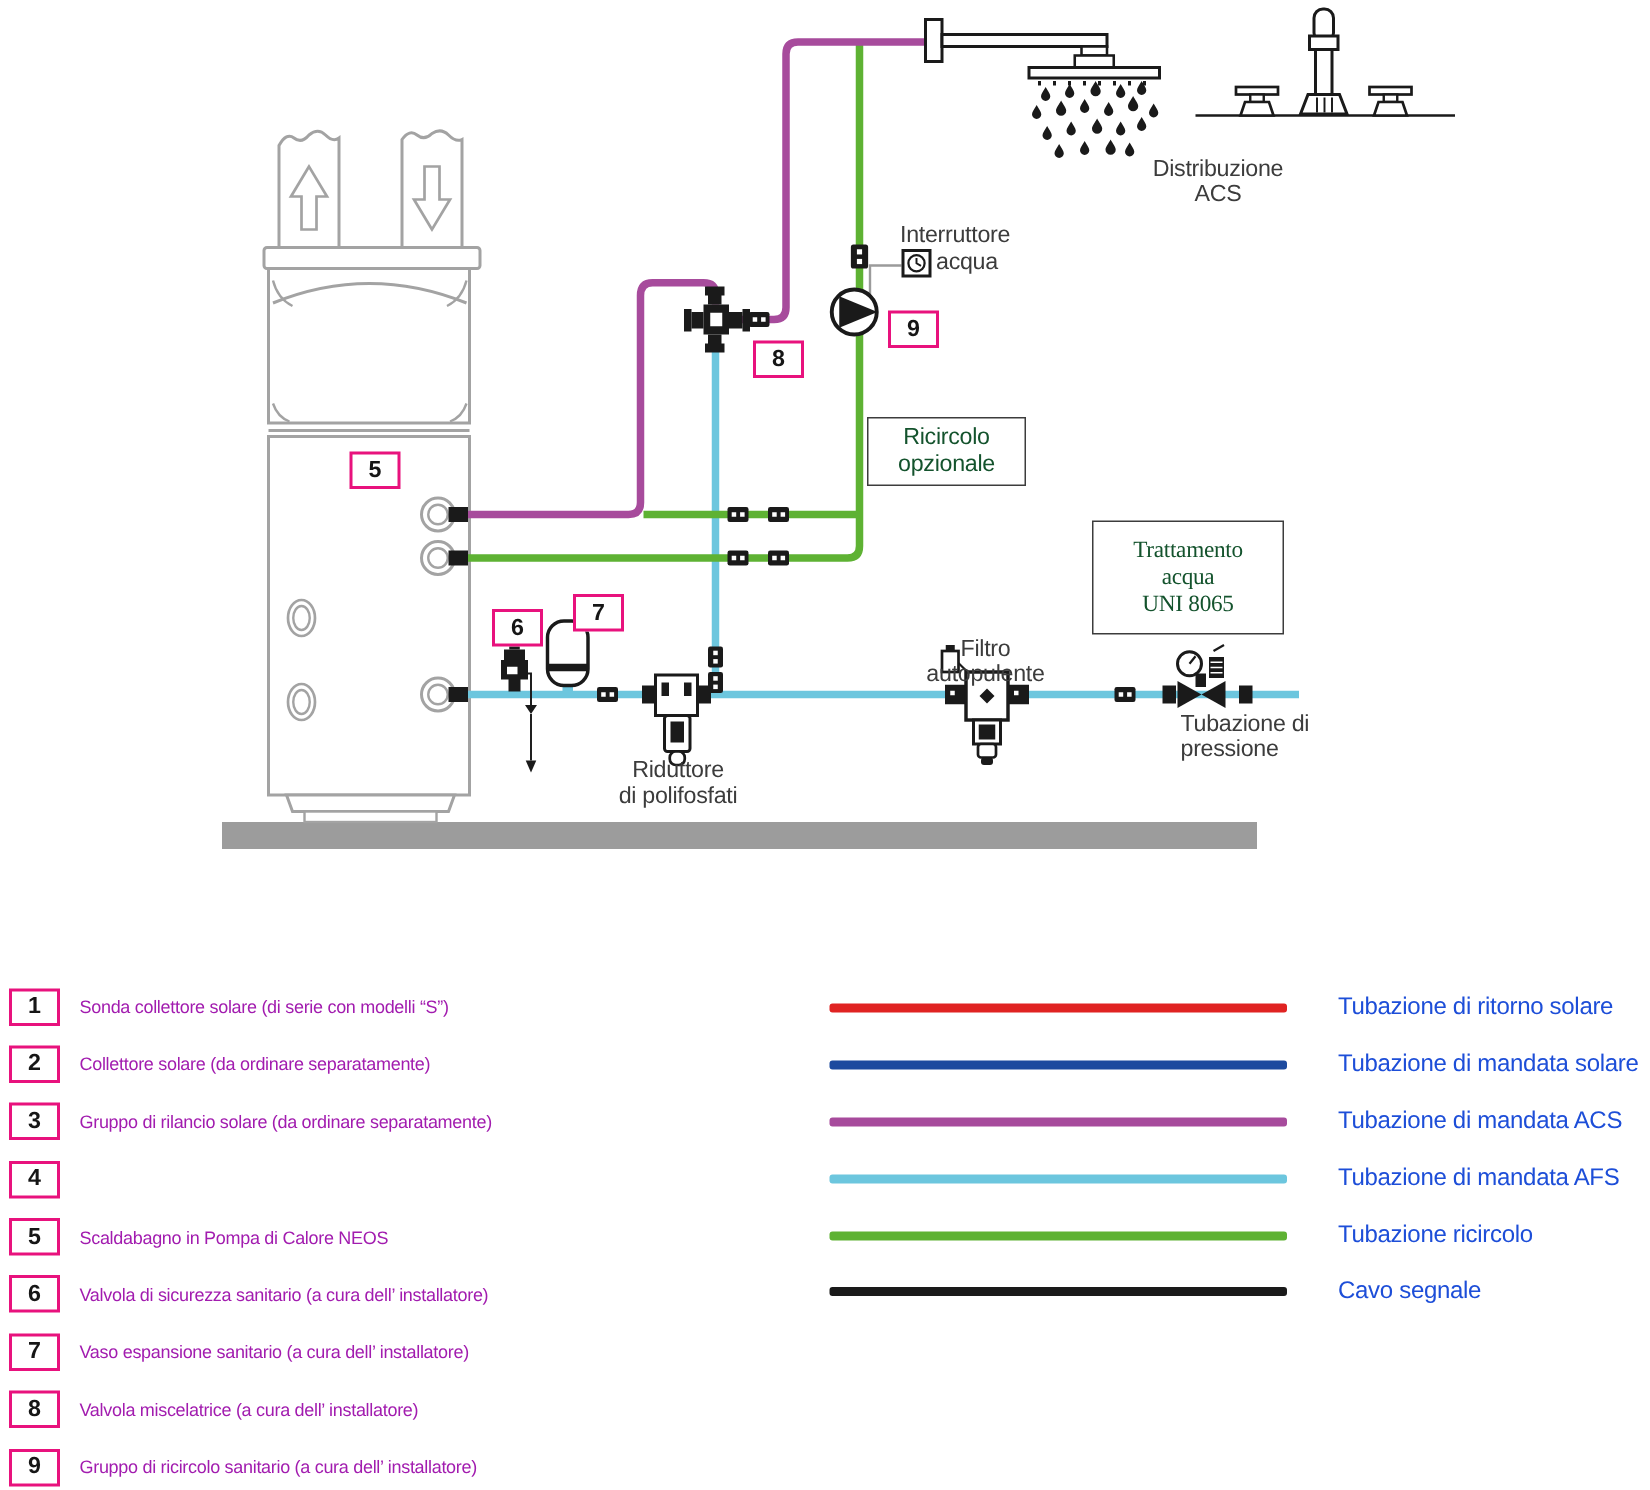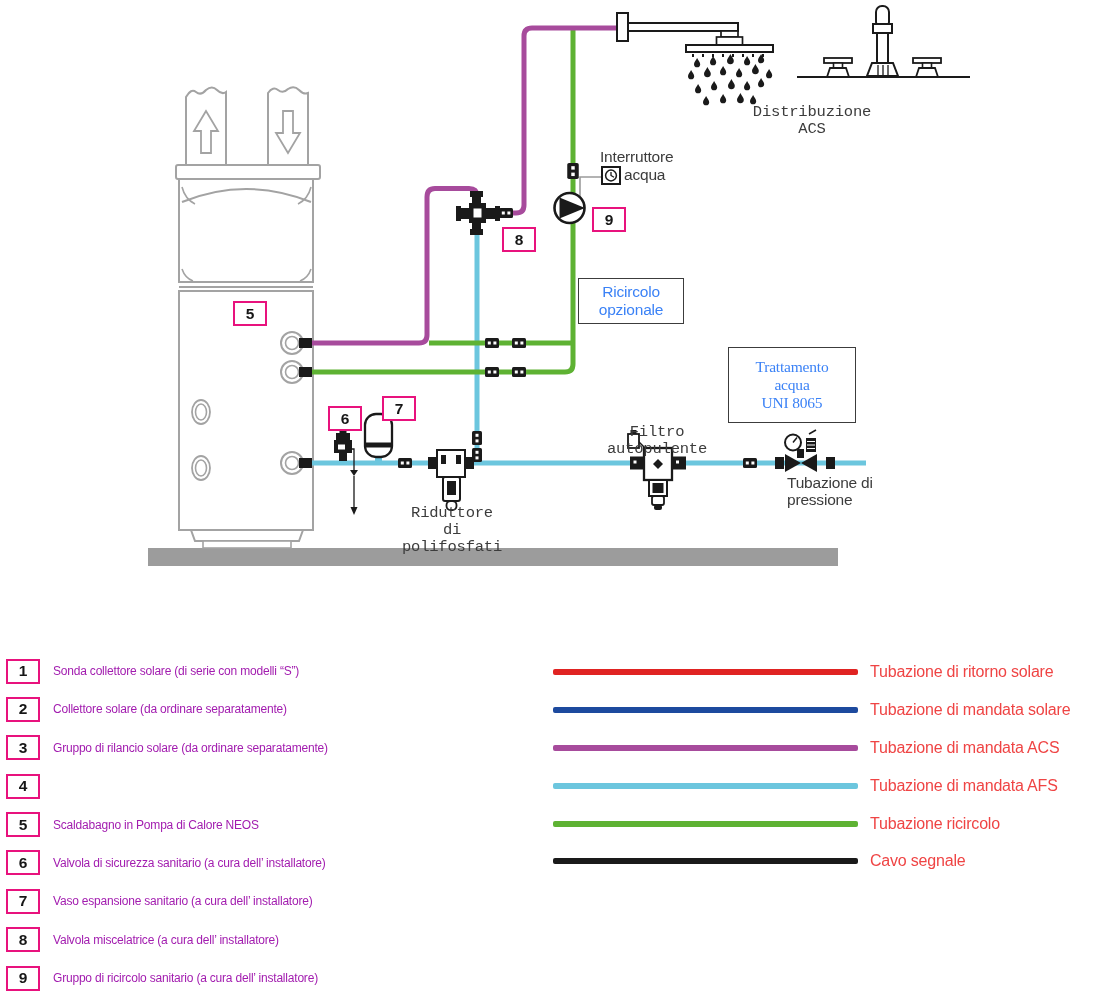--- a/index.html
+++ b/index.html
@@ -1,35 +1,35 @@
 <!DOCTYPE html>
 <html><head>
 <meta charset="utf-8">
 <style>
   html,body{margin:0;padding:0;background:#fff;}
   .stage{position:relative;width:1100px;height:993px;background:#fff;overflow:hidden;
          font-family:"Liberation Sans",sans-serif;}
   svg{position:absolute;left:0;top:0;}
   .lbl{position:absolute;color:#3c3c3c;font-size:15.5px;line-height:1.1;letter-spacing:-0.2px;white-space:nowrap;}
-  .lbl.center{text-align:center;white-space:normal;font-family:Liberation Mono, monospace;}
-  .infobox{position:absolute;border:1.6px solid #3c3c3c;background:#fff;color:#3b82f6;
+  .lbl.center{text-align:center;white-space:normal;}
+  .infobox{position:absolute;border:1.6px solid #3c3c3c;background:#fff;color:#14532d;
            display:flex;flex-direction:column;align-items:center;justify-content:center;
            font-size:15.5px;line-height:1.18;letter-spacing:-0.2px;text-align:center;}
   .badge{width:30px;height:21px;border:2.4px solid #e8127d;background:#fff;color:#161616;
          font-weight:700;font-size:15.5px;display:flex;align-items:center;justify-content:center;
          box-sizing:content-box;flex:0 0 auto;}
   .badge.abs{position:absolute;}
   .legend-items{position:absolute;left:6px;top:660px;}
   .lrow{display:flex;align-items:center;height:22px;margin-bottom:16.4px;}
   .lrow .badge{margin-right:13px;}
   .ltext{font-size:12px;color:#a21caf;letter-spacing:-0.2px;white-space:nowrap;}
   .legend-lines{position:absolute;left:553px;top:653.5px;}
   .prow{display:flex;align-items:center;height:37.8px;}
   .swatch{width:305px;height:6px;border-radius:2px;background:#888;}
-  .ptext{margin-left:12px;font-size:16px;color:#ef4444;letter-spacing:-0.2px;white-space:nowrap;}
+  .ptext{margin-left:34px;font-size:16px;color:#1d4ed8;letter-spacing:-0.2px;white-space:nowrap;}
 </style>
 </head>
 <body>
 
 <div class="stage">
 
   <svg width="1100" height="630" viewBox="0 0 1100 630">
     <defs>
       <g id="fit">
         <rect x="-7" y="-5" width="14" height="10" rx="1.5" fill="#1a1a1a"></rect>

